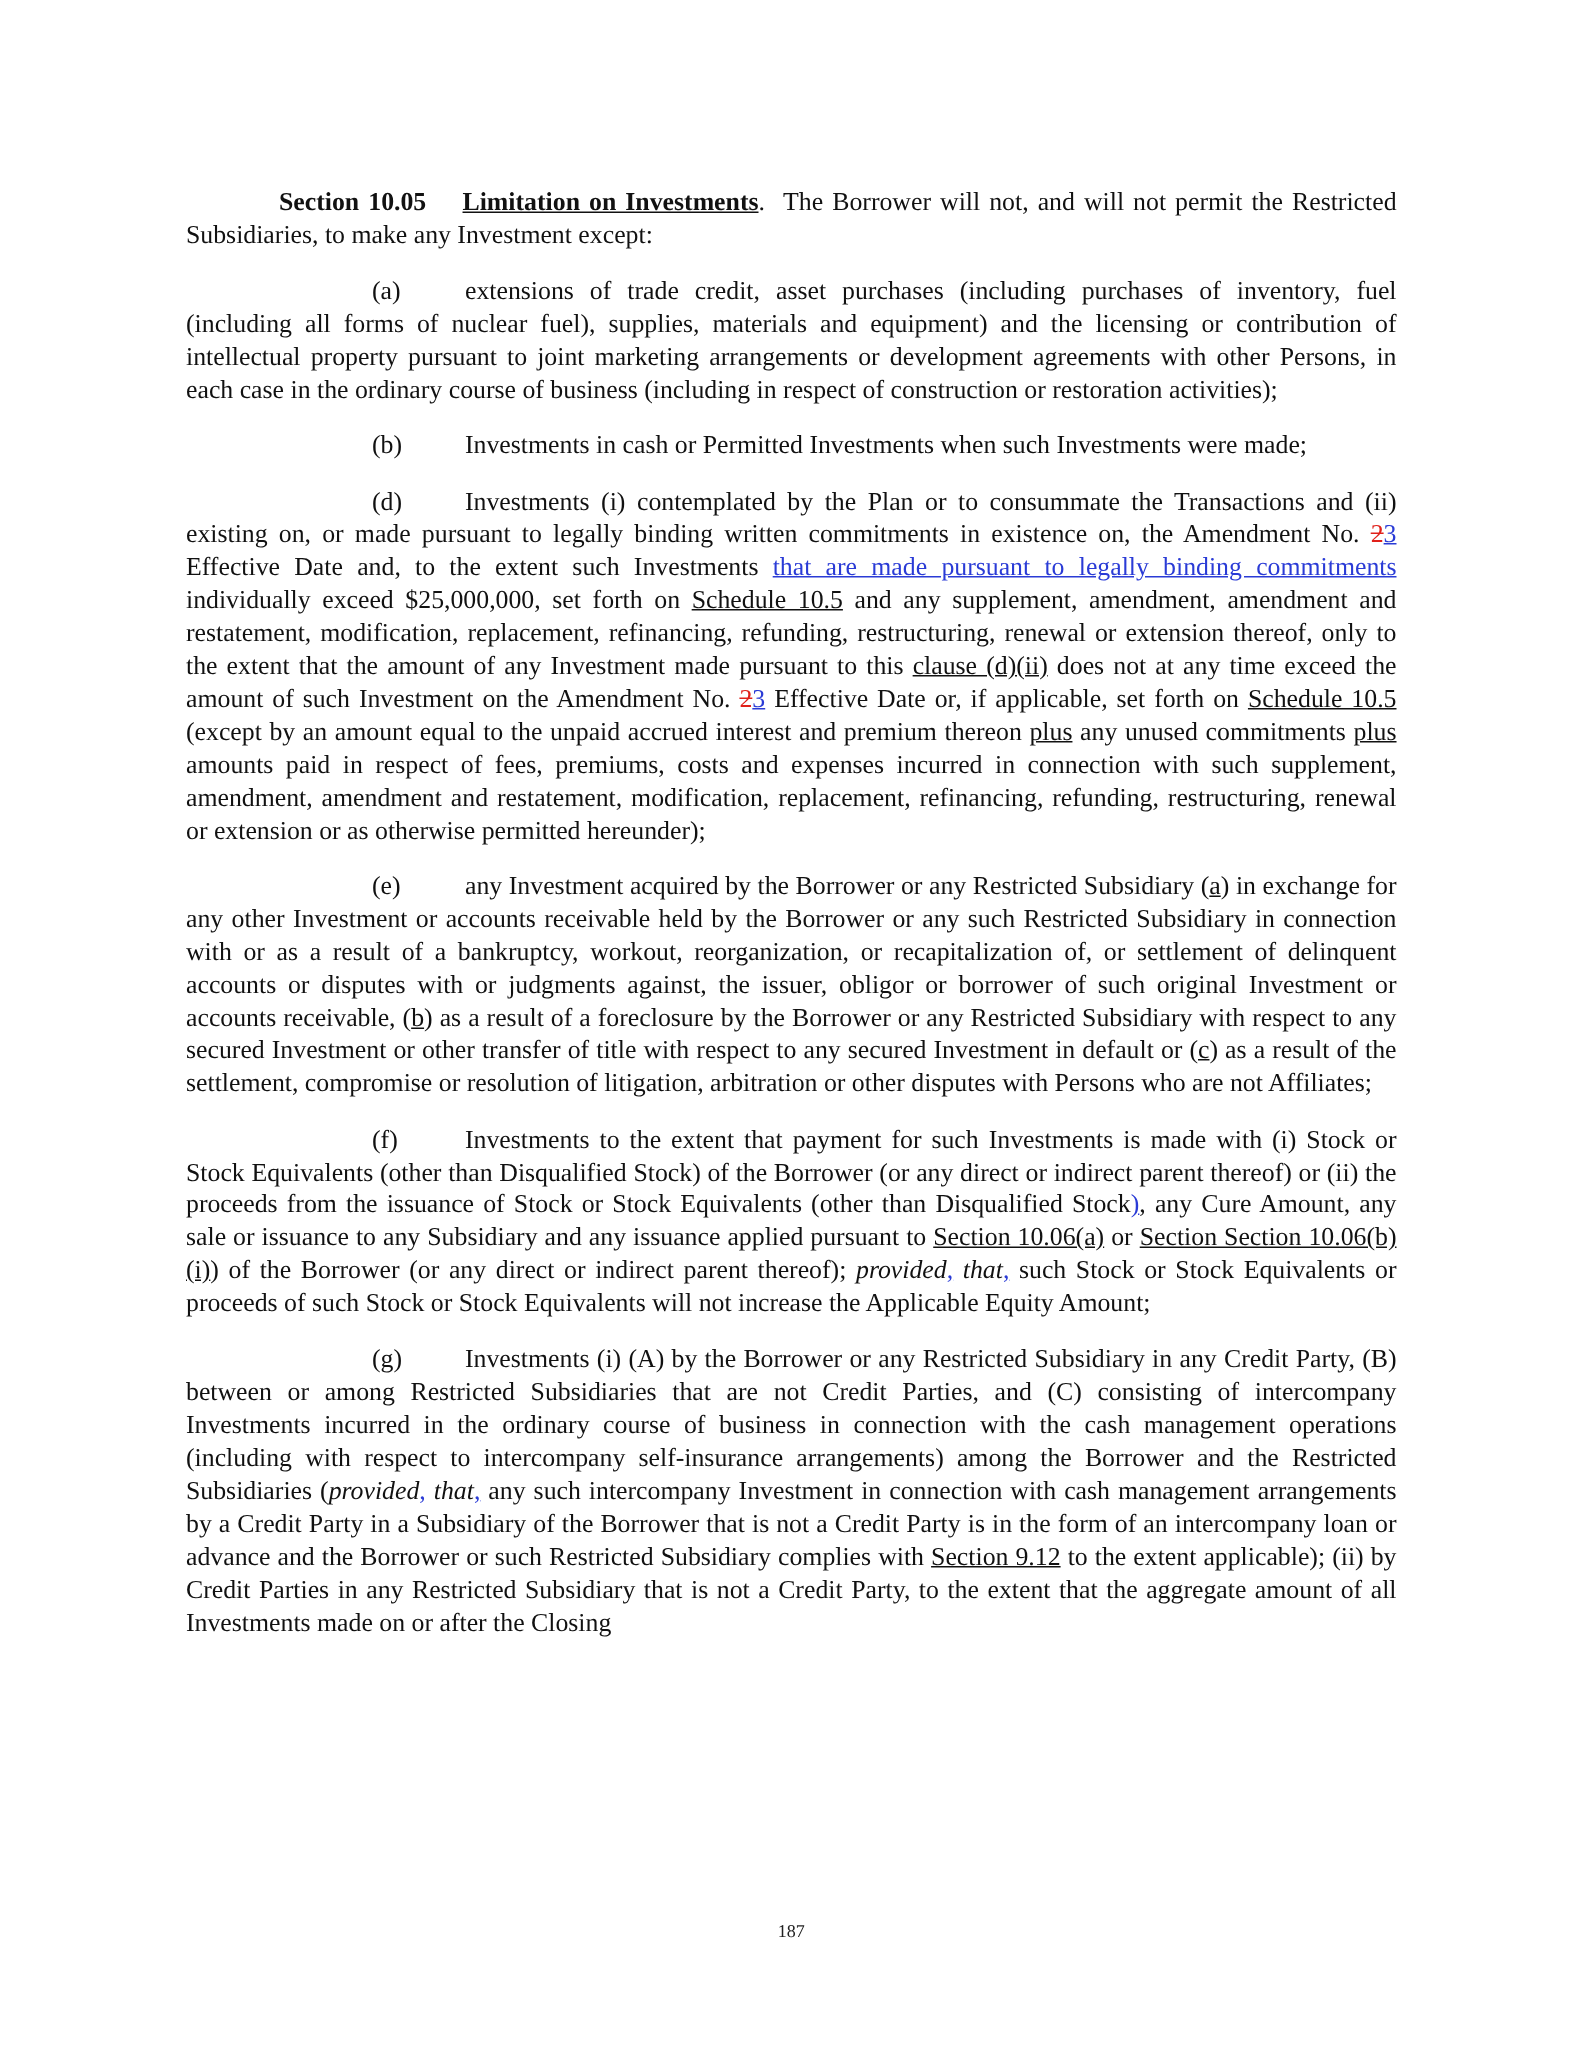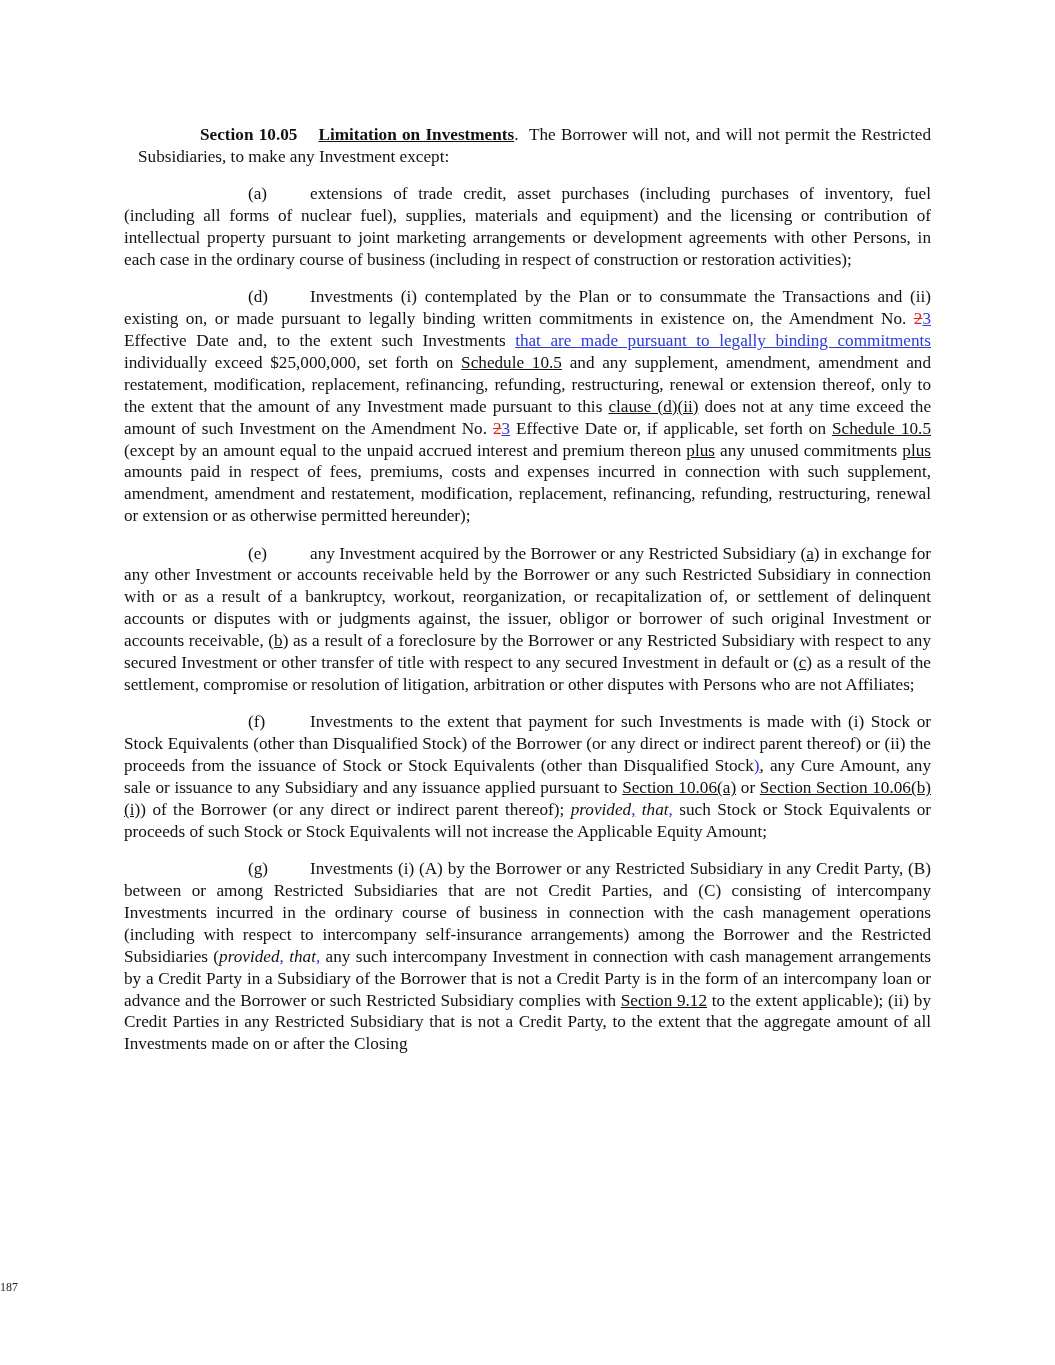--- a/index.html
+++ b/index.html
@@ -3,42 +3,43 @@
 <meta charset="utf-8">
 <style>
   html, body { margin: 0; padding: 0; background: #ffffff; }
   body { width: 1055px; height: 1365px; position: relative; overflow: hidden; }
   .page {
     position: absolute; left: 124px; top: 124px; width: 807px;
     font-family: "Liberation Serif", serif;
     font-size: 17.2px; line-height: 21.9px; color: #111;
   }
   p { margin: 0 0 15.4px 0; text-align: justify; }
-  .ind { text-indent: 62px; margin-left: 14px; }
+  .ind { text-indent: 62px; }
   .sub { text-indent: 124px; }
   .lbl { display: inline-block; text-indent: 0; width: 62px; }
   .b { font-weight: bold; }
   .u { text-decoration: underline; }
   .i { font-style: italic; }
   .del { color: #e0201a; text-decoration: line-through; }
   .ins { color: #2a3bd6; text-decoration: underline; }
   .footer {
-    position: absolute; top: 1280px; left: 0; width: 1055px; 
+    position: absolute; top: 1280px; left: 0; width: 1055px; text-align: center;
     font-family: "Liberation Serif", serif; font-size: 12px; color: #222;
   }
 </style>
 </head>
 <body>
 
 <div class="page">
 
   <p class="ind"><span class="b">Section 10.05</span>&nbsp;&nbsp;&nbsp;&nbsp;<span class="b u">Limitation on Investments</span>.&nbsp;&nbsp;<span>The Borrower will not, and will not permit the Restricted Subsidiaries, to make any Investment except:</span></p>
 
   <p class="sub"><span class="lbl">(a)</span><span>extensions of trade credit, asset purchases (including purchases of inventory, fuel (including all forms of nuclear fuel), supplies, materials and equipment) and the licensing or contribution of intellectual property pursuant to joint marketing arrangements or development agreements with other Persons, in each case in the ordinary course of business (including in respect of construction or restoration activities);</span></p>
 
+  <p class="sub"><span class="lbl">(b)</span><span>Investments in cash or Permitted Investments when such Investments were made;</span></p>
 
 
   <p class="sub"><span class="lbl">(d)</span><span>Investments (i) contemplated by the Plan or to consummate the Transactions and (ii) existing on, or made pursuant to legally binding written commitments in existence on, the Amendment No. </span><span class="del">2</span><span class="ins">3</span><span> Effective Date and, to the extent such Investments </span><span class="ins">that are made pursuant to legally binding commitments</span><span> individually exceed $25,000,000, set forth on </span><span class="u">Schedule 10.5</span><span> and any supplement, amendment, amendment and restatement, modification, replacement, refinancing, refunding, restructuring, renewal or extension thereof, only to the extent that the amount of any Investment made pursuant to this </span><span class="u">clause (d)(ii)</span><span> does not at any time exceed the amount of such Investment on the Amendment No. </span><span class="del">2</span><span class="ins">3</span><span> Effective Date or, if applicable, set forth on </span><span class="u">Schedule 10.5</span><span> (except by an amount equal to the unpaid accrued interest and premium thereon </span><span class="u">plus</span><span> any unused commitments </span><span class="u">plus</span><span> amounts paid in respect of fees, premiums, costs and expenses incurred in connection with such supplement, amendment, amendment and restatement, modification, replacement, refinancing, refunding, restructuring, renewal or extension or as otherwise permitted hereunder);</span></p>
 
   <p class="sub"><span class="lbl">(e)</span><span>any Investment acquired by the Borrower or any Restricted Subsidiary (</span><span class="u">a</span><span>) in exchange for any other Investment or accounts receivable held by the Borrower or any such Restricted Subsidiary in connection with or as a result of a bankruptcy, workout, reorganization, or recapitalization of, or settlement of delinquent accounts or disputes with or judgments against, the issuer, obligor or borrower of such original Investment or accounts receivable, (</span><span class="u">b</span><span>) as a result of a foreclosure by the Borrower or any Restricted Subsidiary with respect to any secured Investment or other transfer of title with respect to any secured Investment in default or (</span><span class="u">c</span><span>) as a result of the settlement, compromise or resolution of litigation, arbitration or other disputes with Persons who are not Affiliates;</span></p>
 
   <p class="sub"><span class="lbl">(f)</span><span>Investments to the extent that payment for such Investments is made with (i) Stock or Stock Equivalents (other than Disqualified Stock) of the Borrower (or any direct or indirect parent thereof) or (ii) the proceeds from the issuance of Stock or Stock Equivalents (other than Disqualified Stock</span><span class="ins">)</span><span>, any Cure Amount, any sale or issuance to any Subsidiary and any issuance applied pursuant to </span><span class="u">Section 10.06(a)</span><span> or </span><span class="u">Section Section 10.06(b)(i)</span><span>) of the Borrower (or any direct or indirect parent thereof); </span><span class="i">provided</span><span class="ins">,</span><span> </span><span class="i">that</span><span class="ins">,</span><span> such Stock or Stock Equivalents or proceeds of such Stock or Stock Equivalents will not increase the Applicable Equity Amount;</span></p>
 
   <p class="sub"><span class="lbl">(g)</span><span>Investments (i) (A) by the Borrower or any Restricted Subsidiary in any Credit Party, (B) between or among Restricted Subsidiaries that are not Credit Parties, and (C) consisting of intercompany Investments incurred in the ordinary course of business in connection with the cash management operations (including with respect to intercompany self-insurance arrangements) among the Borrower and the Restricted Subsidiaries (</span><span class="i">provided</span><span class="ins">,</span><span> </span><span class="i">that</span><span class="ins">,</span><span> any such intercompany Investment in connection with cash management arrangements by a Credit Party in a Subsidiary of the Borrower that is not a Credit Party is in the form of an intercompany loan or advance and the Borrower or such Restricted Subsidiary complies with </span><span class="u">Section 9.12</span><span> to the extent applicable); (ii) by Credit Parties in any Restricted Subsidiary that is not a Credit Party, to the extent that the aggregate amount of all Investments made on or after the Closing</span></p>
 

